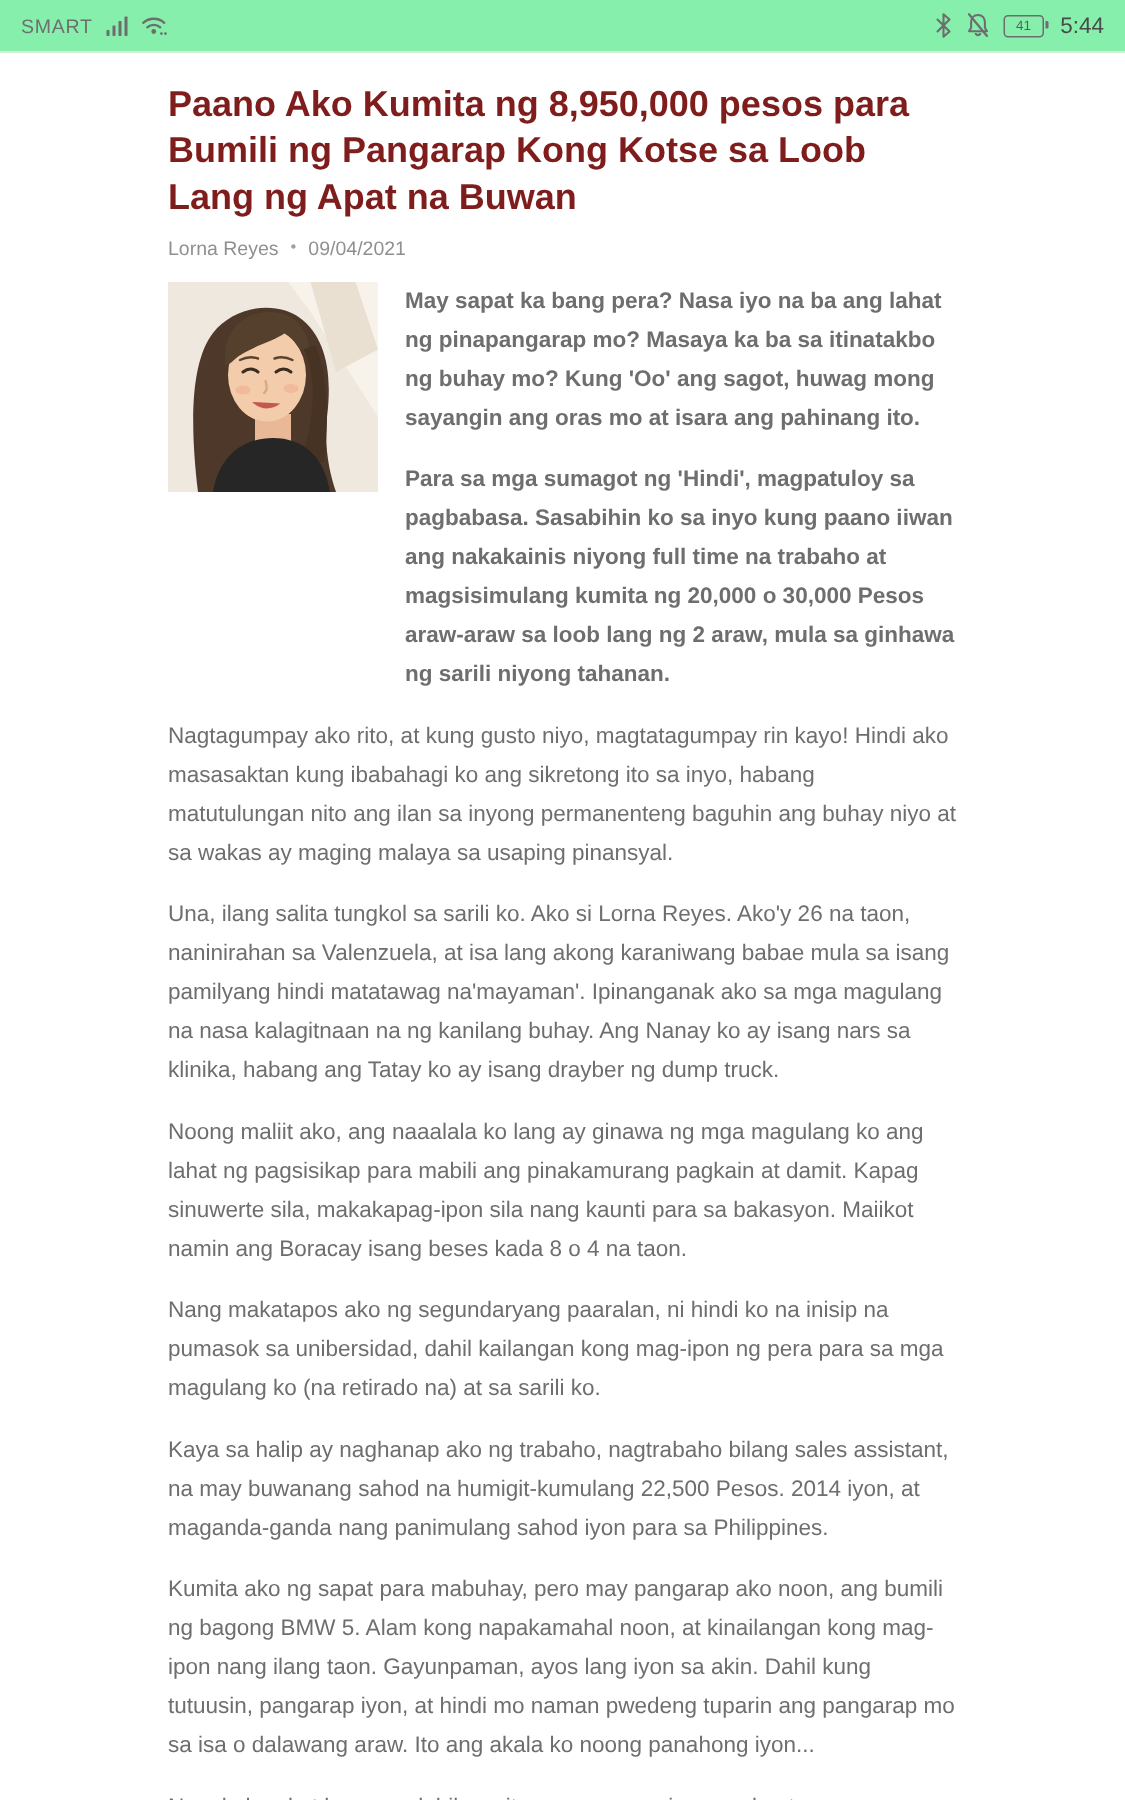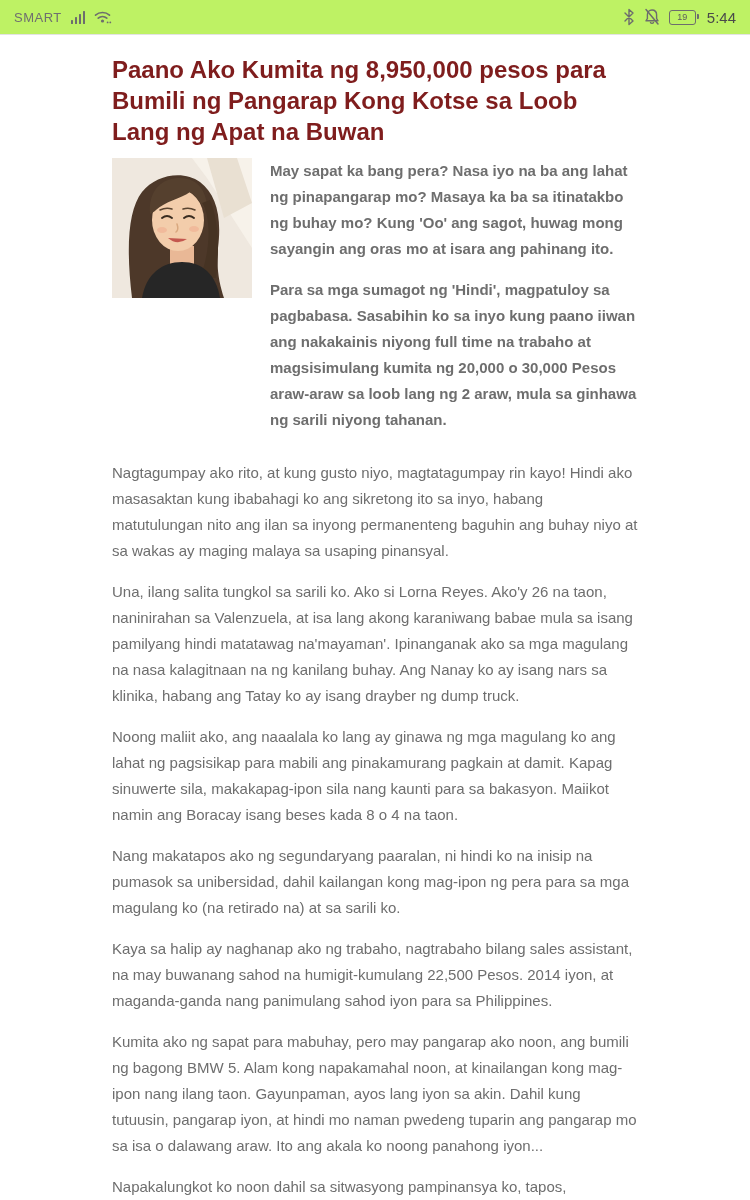--- a/index.html
+++ b/index.html
@@ -3,21 +3,21 @@
 <meta charset="utf-8">
 <style>
   html,body{margin:0;padding:0;}
   body{
     width:750px;height:1200px;overflow:hidden;background:#ffffff;
     font-family:"Liberation Sans","DejaVu Sans",sans-serif;
     position:relative;
   }
   
   .status-bar{
-    height:35px;background:#bef264;border-bottom:1px solid #e3e3e3;
+    height:35px;background:#86efac;border-bottom:1px solid #e3e3e3;
     display:flex;align-items:center;justify-content:space-between;
     padding:0 14px;box-sizing:border-box;color:#6d6d6d;
   }
   .sb-left,.sb-right{display:flex;align-items:center;gap:9px;}
   .carrier{font-size:13px;letter-spacing:.5px;color:#6f6f6f;}
   .sig-bars{display:flex;align-items:flex-end;gap:1.5px;height:13px;}
   .sig-bars i{display:block;width:2.5px;background:#6d6d6d;border-radius:.5px;}
   .sig-bars i:nth-child(1){height:4px}
   .sig-bars i:nth-child(2){height:7px}
   .sig-bars i:nth-child(3){height:10px}
@@ -43,21 +43,21 @@
   .byline .dot{font-size:11px;color:#a0a0a0;}
   .intro-row{display:flex;gap:18px;margin-bottom:15px;font-weight:bold;}
   .photo{
     width:140px;height:140px;flex:none;overflow:hidden;background:#efe9e0;
   }
   .photo svg{display:block}
   .intro-text{flex:1;min-width:0;}
   .article p{
     margin:0 0 15px 0;font-size:15px;line-height:26px;color:#6e6e6e;
   }
-  .intro-text p:last-child{margin-bottom:12px;}
+  .intro-text p:last-child{margin-bottom:0;}
 </style>
 </head>
 <body>
 
 <div class="status-bar">
   <div class="sb-left">
     <span class="carrier">SMART</span>
     <span class="sig-bars">
         <i></i>
         <i></i>
@@ -81,29 +81,34 @@
       </svg>
     </span>
     <span class="sb-icon">
       <svg width="16" height="18" viewBox="0 0 16 18">
         <path d="M8 2 C5 2 3.4 4.2 3.4 6.8 L3.4 10.5 L2 12.8 L14 12.8 L12.6 10.5 L12.6 6.8 C12.6 4.2 11 2 8 2 Z" fill="none" stroke="#6d6d6d" stroke-width="1.4" stroke-linejoin="round"></path>
         <path d="M6.5 14.6 A1.8 1.8 0 0 0 9.5 14.6" fill="none" stroke="#6d6d6d" stroke-width="1.4" stroke-linecap="round"></path>
         <line x1="2" y1="1.5" x2="14" y2="16" stroke="#6d6d6d" stroke-width="1.5" stroke-linecap="round"></line>
       </svg>
     </span>
     <span class="battery">
-      <span>19</span>
+      <span>41</span>
     </span>
     <span class="clock">5:44</span>
   </div>
 </div>
 
 <div class="article">
   <h1 class="title">Paano Ako Kumita ng 8,950,000 pesos para Bumili ng Pangarap Kong Kotse sa Loob Lang ng Apat na Buwan</h1>
 
+  <div class="byline">
+    <span>Lorna Reyes</span>
+    <span class="dot">•</span>
+    <span>09/04/2021</span>
+  </div>
 
   <div class="intro-row">
     <div class="photo">
       <svg width="140" height="140" viewBox="0 0 140 140">
         <rect width="140" height="140" fill="#efe8df"></rect>
         <polygon points="80,0 140,0 140,90 95,20" fill="#f7f2ea"></polygon>
         <polygon points="95,0 125,0 140,45 112,60" fill="#e9e0d2"></polygon>
 
         <path d="M20 140 C14 90 16 52 30 34 C44 16 72 12 88 24 C104 36 110 58 106 90 C104 112 108 128 112 140 Z" fill="#4d3829"></path>
 

